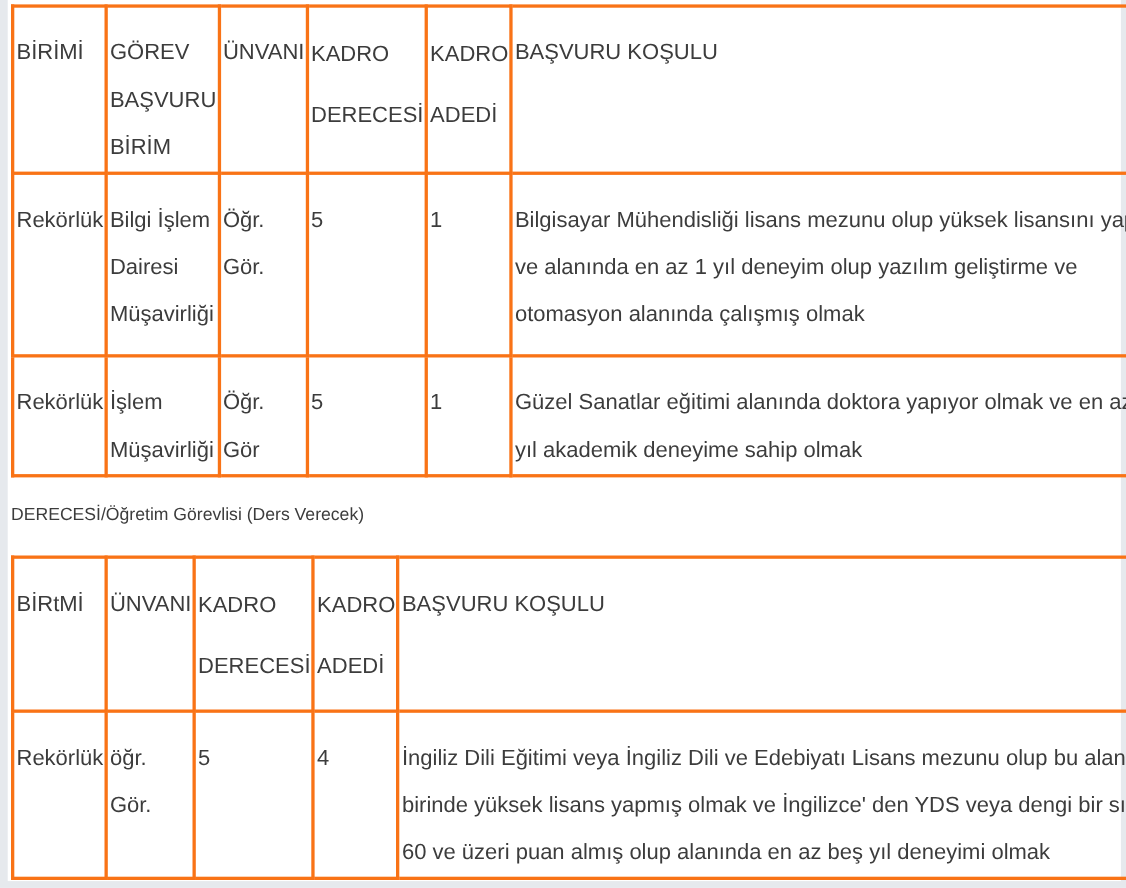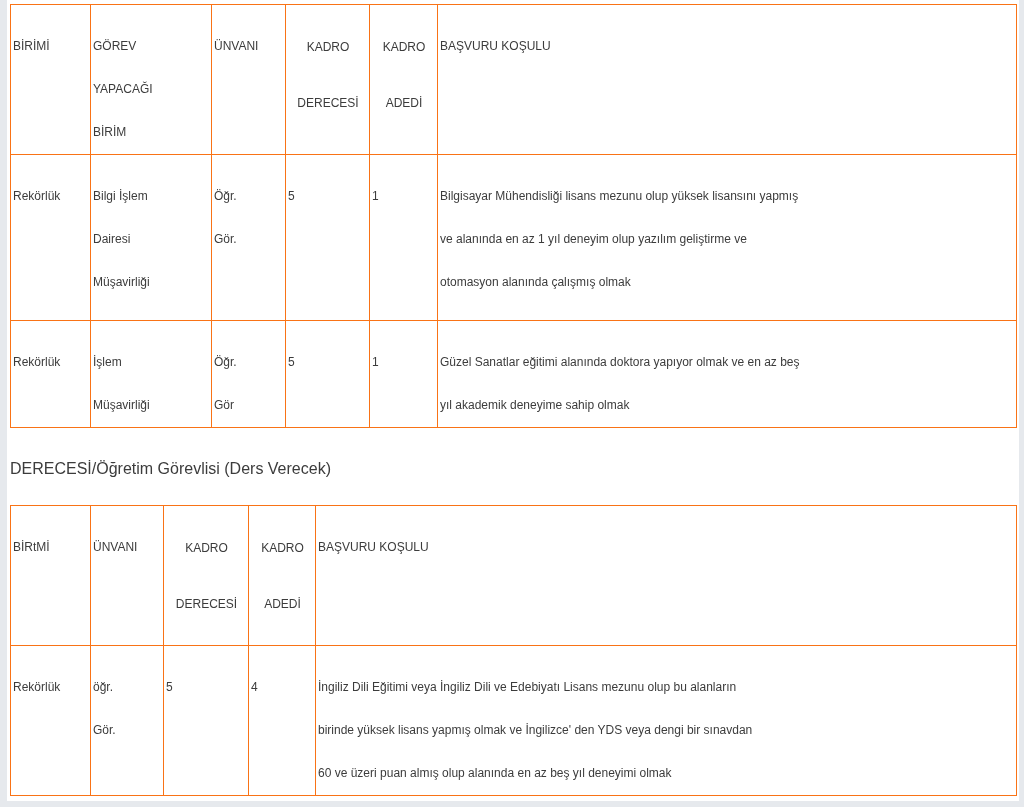--- a/index.html
+++ b/index.html
@@ -18,32 +18,31 @@
   }
   table {
     border-collapse: collapse;
     table-layout: fixed;
     position: absolute;
     left: 3px;
   }
   .table1 { top: 4px; }
   .table2 { top: 505px; }
   td {
-    border: 1px solid #f97316;
+    border: 3px solid #f97316;
     vertical-align: top;
     padding: 20px 1px 0 2px;
-    font-size: 12px;
+    font-size: 20px;
     line-height: 43px;
     color: #3c3c3c;
     white-space: pre;
   }
   td.loose {
     line-height: 56px;
     padding-top: 14px;
-    text-align: center;
   }
   .t1-hr { height: 150px; }
   .t1-r1 { height: 166px; }
   .t1-r2 { height: 104px; }
   .t2-hr { height: 140px; }
   .t2-r1 { height: 148px; }
   .heading {
     position: absolute;
     left: 3px; top: 447px;
     font-size: 16px;
@@ -63,21 +62,21 @@
         <col style="width:121px">
         <col style="width:74px">
       <col style="width:84px">
         <col style="width:68px">
         <col style="width:579px">
     </colgroup>
     <tbody>
       <tr class="t1-hr">
         <td>BİRİMİ</td>
         <td>GÖREV
-YAPACAĞI
+BAŞVURU
 BİRİM</td>
         <td>ÜNVANI</td>
         <td class="loose">KADRO
 DERECESİ</td>
         <td class="loose">KADRO
 ADEDİ</td>
         <td>BAŞVURU KOŞULU</td>
       </tr>
       <tr class="t1-r1">
         <td>Rekörlük</td>

